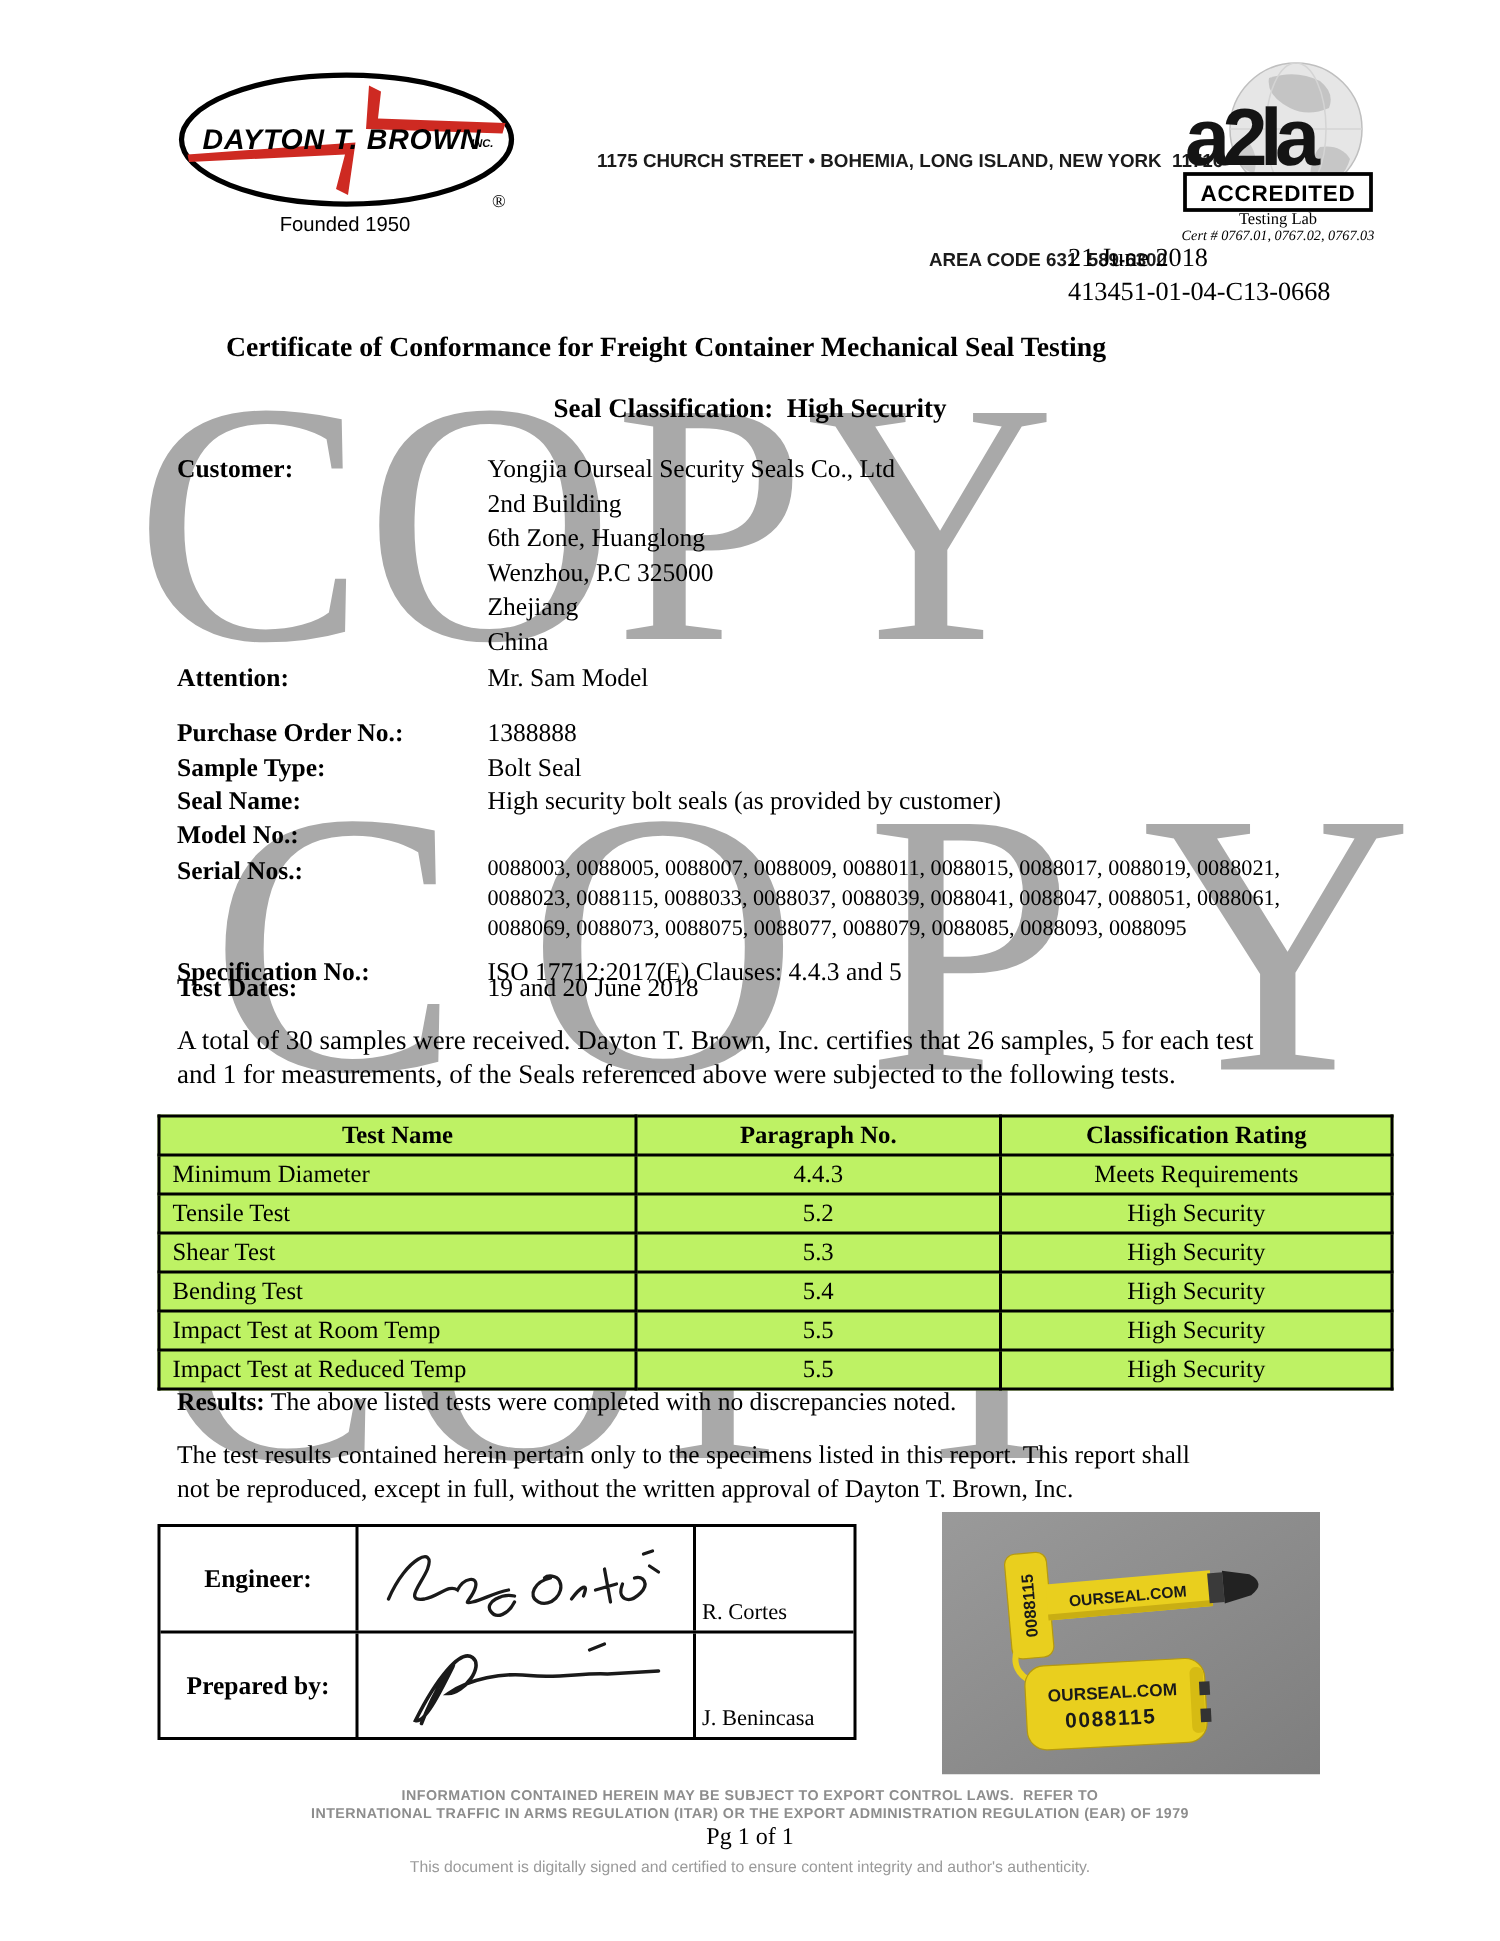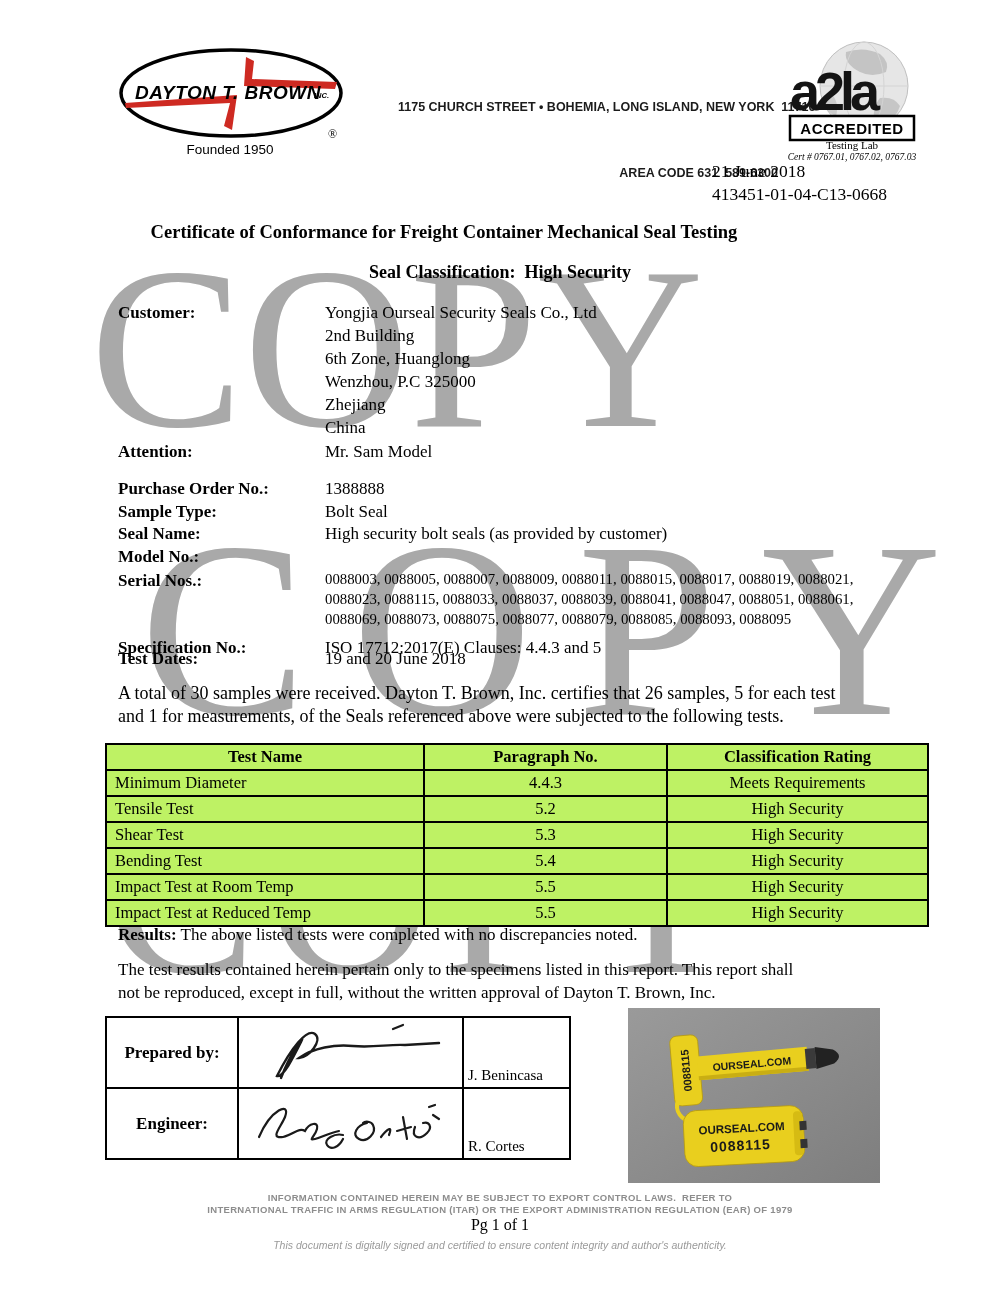--- a/index.html
+++ b/index.html
@@ -60,21 +60,21 @@
   .sigrow { height:69px; }
   
   #photo { left:628px; top:1008px; }
   
   #footer1, #footer2 { left:0; width:1000px; text-align:center;
     font-family:"Liberation Sans", sans-serif; font-size:9.5px; font-weight:bold;
     color:#8d8d8d; letter-spacing:0.3px; }
   #footer1 { top:1192px; } #footer2 { top:1204px; }
   #pg { left:0; top:1216px; width:1000px; text-align:center; font-size:16px; }
   #signedline { left:0; top:1239px; width:1000px; text-align:center;
-    font-family:"Liberation Sans", sans-serif; font-style:italic;
+    font-family:"Liberation Sans", sans-serif; 
     font-size:10.5px; color:#9a9a9a; }
 </style>
 </head>
 <body>
 
 <div class="page">
 
   <div class="wm" id="wm1">COPY</div>
   <div class="wm" id="wm2">COPY</div>
   <div class="wm" id="wm3">COPY</div>
@@ -222,38 +222,38 @@
     <span class="rlbl">Results:</span><span class="nowrap">The above listed tests were completed with no discrepancies noted.</span>
   </div>
 
   <div class="abs" id="disclaimer">
     <div class="nowrap">The test results contained herein pertain only to the specimens listed in this report. This report shall</div>
     <div class="nowrap">not be reproduced, except in full, without the written approval of Dayton T. Brown, Inc.</div>
   </div>
 
   <div class="abs" id="sigtable">
     <div class="sigrow">
+      <div class="sigcell-label">Engineer:</div>
+      <div class="sigcell-sig">
+        <svg width="215" height="62" viewBox="0 0 215 62">
+          <path d="M16,44 C28,16 48,8 42,24 C38,34 26,46 40,44 C50,42 56,34 62,38 C66,30 76,28 74,36 C72,44 64,48 72,46 C80,44 86,40 96,38 M100,46 C96,54 88,58 84,52 C80,46 92,40 100,42" fill="none" stroke="#1a1a1a" stroke-width="2.2" stroke-linecap="round"></path>
+          <path d="M124,30 C114,32 108,42 116,46 C124,50 134,40 130,32 C128,28 122,28 120,30 M138,44 C144,36 150,32 146,42 M154,38 L168,34 M160,24 L164,46 M172,34 C168,44 176,48 184,40 C190,34 186,28 180,30 M190,22 L196,26 M186,14 L192,12" fill="none" stroke="#1a1a1a" stroke-width="2.2" stroke-linecap="round"></path>
+        </svg>
+      </div>
+      <div class="sigcell-name">R. Cortes</div>
+    </div>
+    <div class="sigrow">
       <div class="sigcell-label">Prepared by:</div>
       <div class="sigcell-sig">
         <svg width="215" height="62" viewBox="0 0 215 62">
           <path d="M38,56 C48,30 64,8 58,20 C50,36 40,56 34,54 C48,26 64,6 72,12 C80,18 66,36 56,36 C70,26 92,22 110,24 C130,26 146,22 162,23 L196,21" fill="none" stroke="#1a1a1a" stroke-width="2.4" stroke-linecap="round"></path>
           <path d="M150,7 L160,3" fill="none" stroke="#1a1a1a" stroke-width="2.2" stroke-linecap="round"></path>
         </svg>
       </div>
       <div class="sigcell-name">J. Benincasa</div>
-    </div>
-    <div class="sigrow">
-      <div class="sigcell-label">Engineer:</div>
-      <div class="sigcell-sig">
-        <svg width="215" height="62" viewBox="0 0 215 62">
-          <path d="M16,44 C28,16 48,8 42,24 C38,34 26,46 40,44 C50,42 56,34 62,38 C66,30 76,28 74,36 C72,44 64,48 72,46 C80,44 86,40 96,38 M100,46 C96,54 88,58 84,52 C80,46 92,40 100,42" fill="none" stroke="#1a1a1a" stroke-width="2.2" stroke-linecap="round"></path>
-          <path d="M124,30 C114,32 108,42 116,46 C124,50 134,40 130,32 C128,28 122,28 120,30 M138,44 C144,36 150,32 146,42 M154,38 L168,34 M160,24 L164,46 M172,34 C168,44 176,48 184,40 C190,34 186,28 180,30 M190,22 L196,26 M186,14 L192,12" fill="none" stroke="#1a1a1a" stroke-width="2.2" stroke-linecap="round"></path>
-        </svg>
-      </div>
-      <div class="sigcell-name">R. Cortes</div>
     </div>
   </div>
 
   <svg class="abs" id="photo" width="252" height="175" viewBox="0 0 252 175">
     <defs>
       <linearGradient id="pbg" x1="0" y1="0" x2="1" y2="1">
         <stop offset="0" stop-color="#9a9a9a"></stop>
           <stop offset="1" stop-color="#7e7e7e"></stop>
       </linearGradient>
     </defs>

